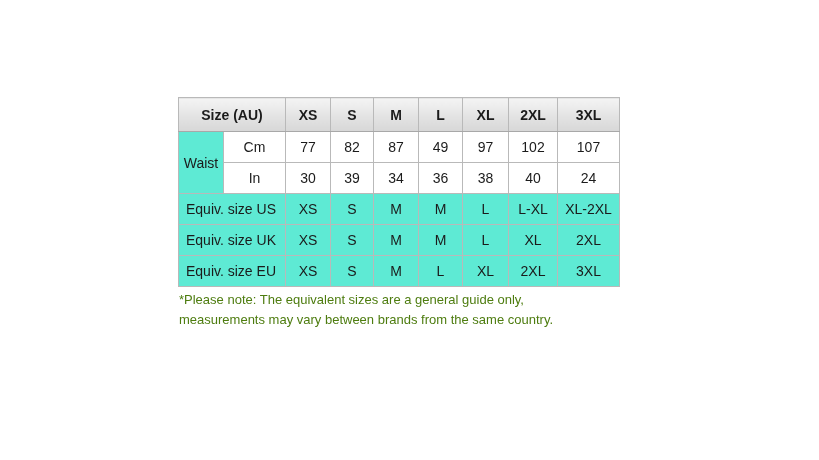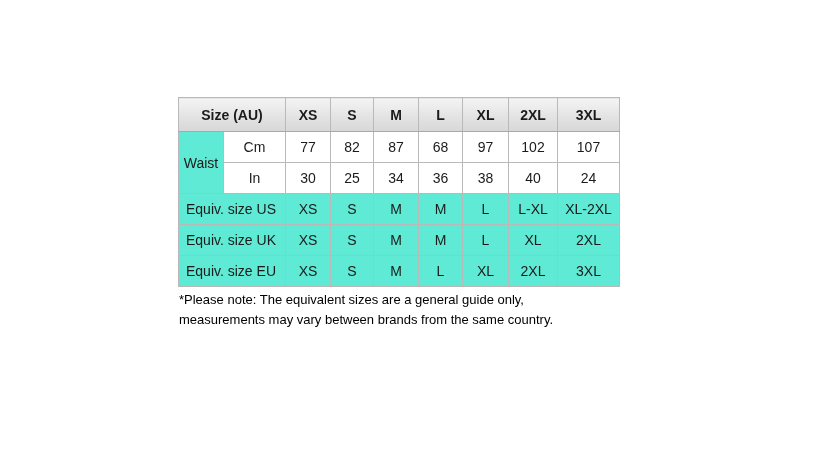--- a/index.html
+++ b/index.html
@@ -53,21 +53,21 @@
   }
   table.size-chart td.group-label {
     text-align: left;
     padding-left: 7px;
   }
   .footnote {
     margin: 3px 0 0 1px;
     width: 434px;
     font-size: 13px;
     line-height: 20px;
-    color: #000000;
+    color: #4d7c0f;
   }
 </style>
 </head>
 <body>
 
 <div class="canvas">
   <div class="chart-block">
 
     <table class="size-chart">
       <colgroup>
@@ -93,29 +93,29 @@
           <th>3XL</th>
         </tr>
       </thead>
       <tbody>
         <tr>
           <td rowspan="2" class="shade">Waist</td>
           <td>Cm</td>
           <td>77</td>
           <td>82</td>
           <td>87</td>
-          <td>68</td>
+          <td>49</td>
           <td>97</td>
           <td>102</td>
           <td>107</td>
         </tr>
         <tr>
           <td>In</td>
           <td>30</td>
-          <td>25</td>
+          <td>39</td>
           <td>34</td>
           <td>36</td>
           <td>38</td>
           <td>40</td>
           <td>24</td>
         </tr>
         <tr>
           <td colspan="2" class="shade group-label">Equiv. size US</td>
           <td class="shade">XS</td>
           <td class="shade">S</td>

